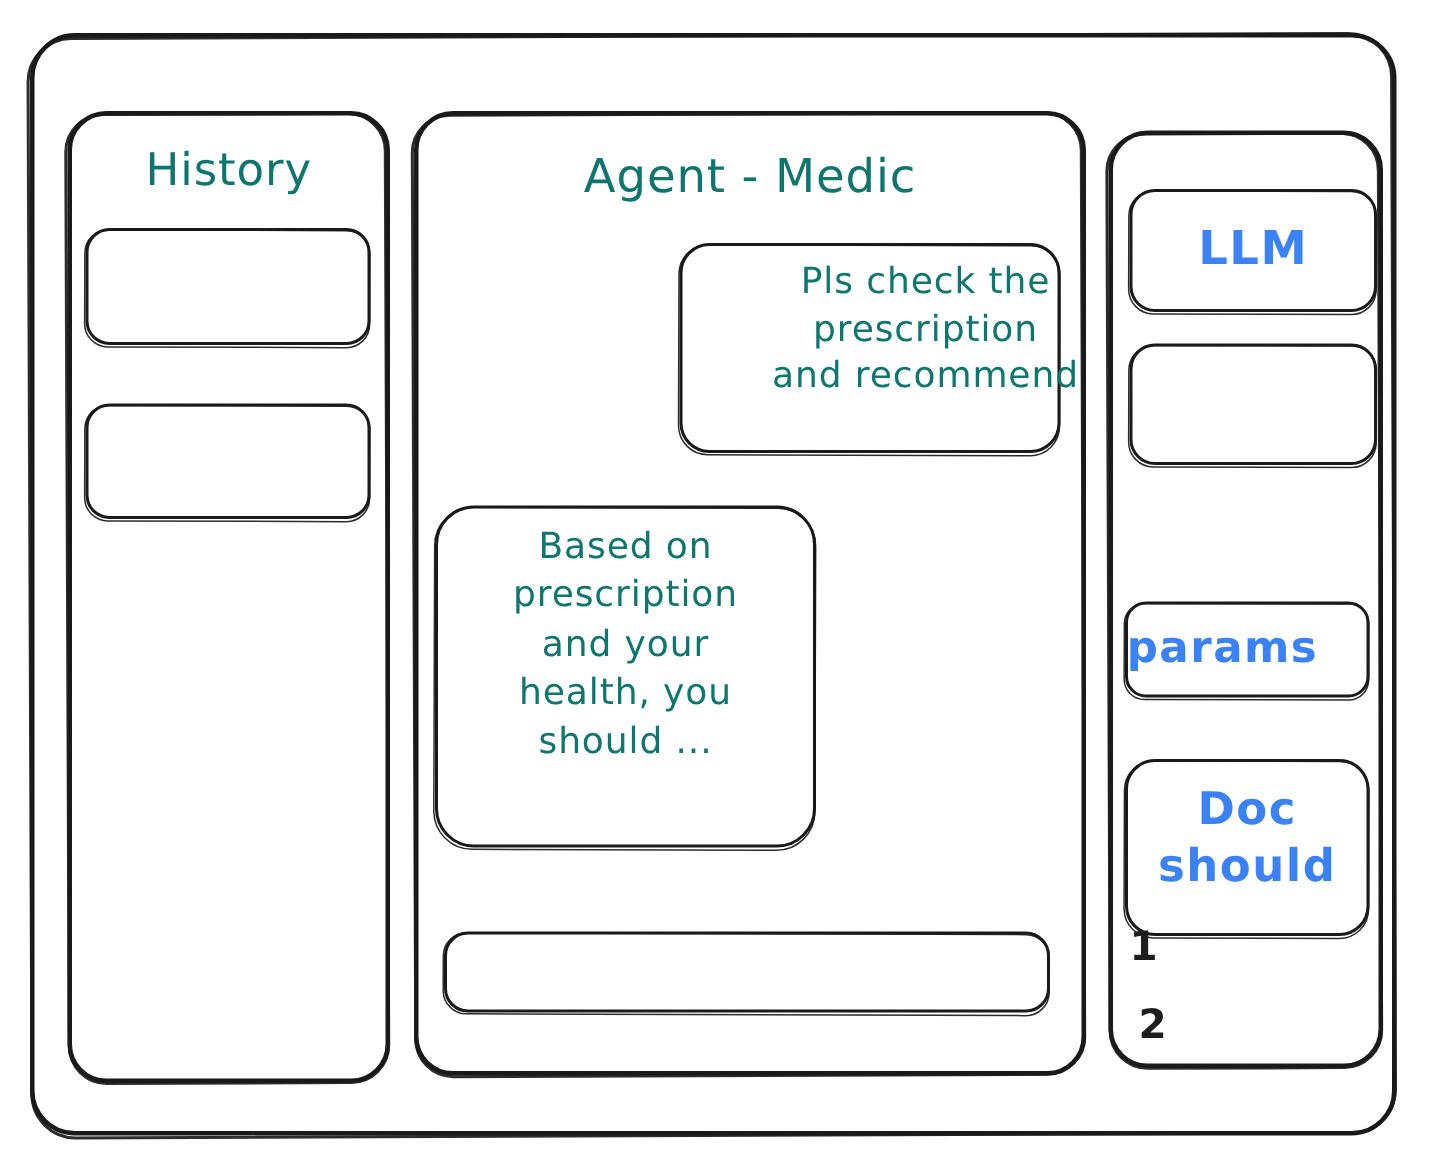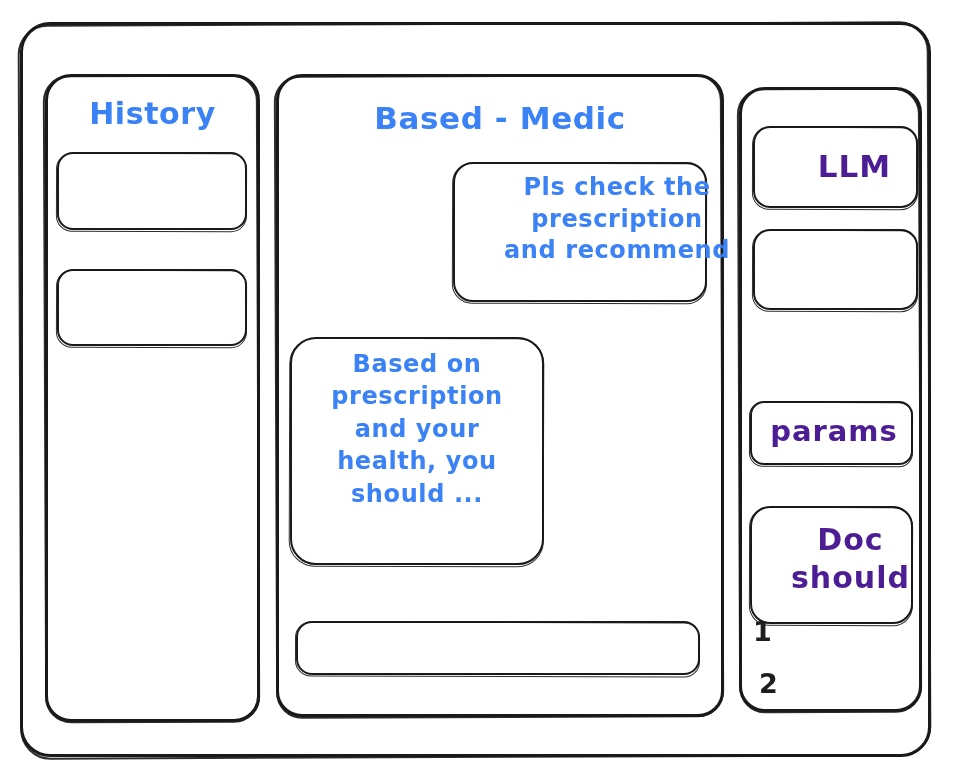--- a/index.html
+++ b/index.html
@@ -52,23 +52,23 @@
     left: -3px;
     top: -1.5px;
     right: -1.5px;
     bottom: -3px;
     transform: rotate(0.18deg);
   }
 
   
   .hand {
     position: absolute;
-    color: #3b82f6;
+    color: #0f766e;
     font-family: "DejaVu Sans", sans-serif;
-    font-weight: 700;
+    font-weight: 400;
     letter-spacing: 0.6px;
     line-height: 1.18;
     text-align: center;
     white-space: pre-line;
     user-select: none;
   }
 
   
   #window-frame {
     left: 20px;
@@ -167,26 +167,25 @@
     width: 165px;
     border-radius: 17px;
   }
   #tool-llm { top: 126px; height: 82px; }
   #tool-ocr { top: 229px; height: 81px; }
   #tool-params { left: 750px; top: 401px; width: 163px; height: 64px; border-radius: 14px; }
   #tool-docsource { left: 750px; top: 506px; width: 163px; height: 118px; border-radius: 20px; }
 
   .tool-label {
     position: absolute;
-    color: #4c1d95;
+    color: #3b82f6;
     font-weight: 700;
     text-align: center;
     letter-spacing: 1px;
     white-space: pre-line;
-    margin-left: 19px;
   }
   #tool-llm-label { left: 753px; top: 148px; width: 165px; font-size: 31px; }
   #tool-ocr-label { left: 753px; top: 251px; width: 165px; font-size: 31px; }
   #tool-params-label { left: 750px; top: 414px; width: 130px; font-size: 29px; }
   #tool-docsource-label { left: 750px; top: 521px; width: 163px; font-size: 30px; line-height: 1.28; }
 
   .source-marker {
     position: absolute;
     color: #1d1d1d;
     font-weight: 700;
@@ -201,21 +200,21 @@
 <div id="canvas">
 
   <div class="sketch" id="window-frame"></div>
 
   <div class="sketch" id="history-panel"></div>
   <div class="hand" id="history-title">History</div>
   <div class="sketch thin history-item" id="history-item-1"></div>
   <div class="sketch thin history-item" id="history-item-2"></div>
 
   <div class="sketch" id="agent-panel"></div>
-  <div class="hand" id="agent-title">Based - Medic</div>
+  <div class="hand" id="agent-title">Agent - Medic</div>
 
   <div class="sketch thin" id="user-bubble"></div>
   <div class="hand" id="user-bubble-text">Pls check the
 prescription
 and recommend</div>
 
   <div class="sketch thin" id="agent-bubble"></div>
   <div class="hand" id="agent-bubble-text">Based on
 prescription
 and your

